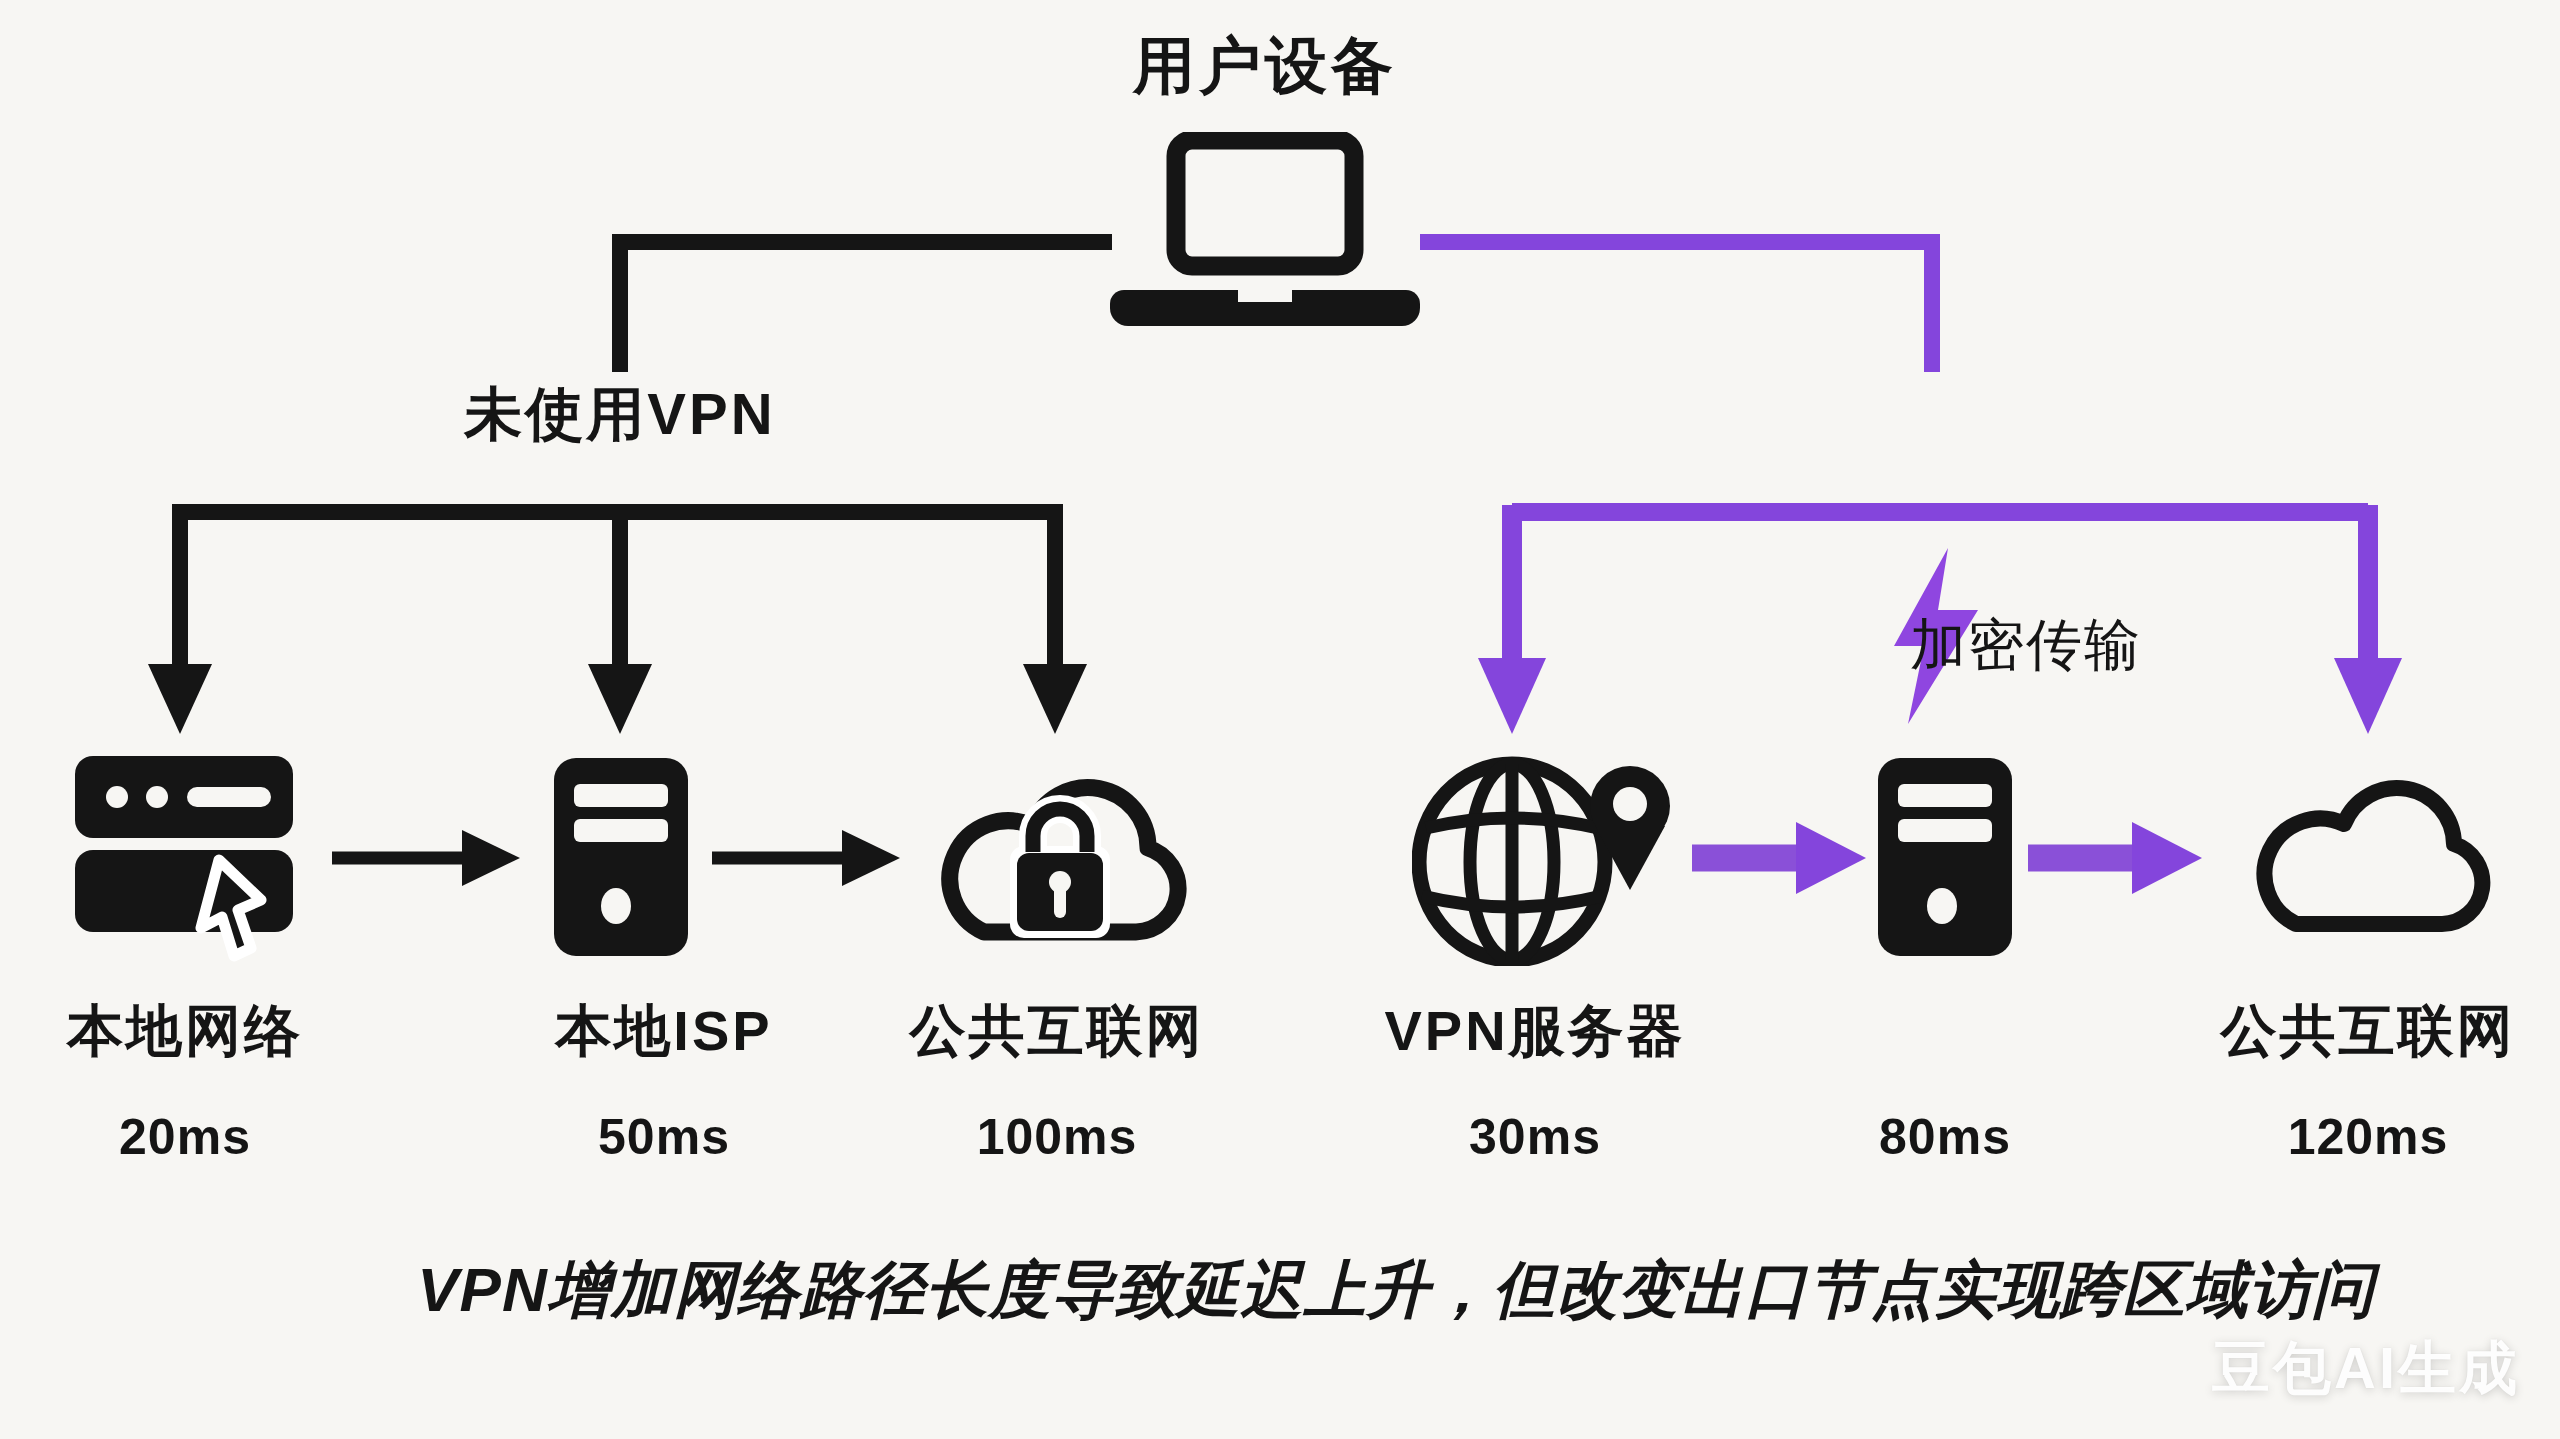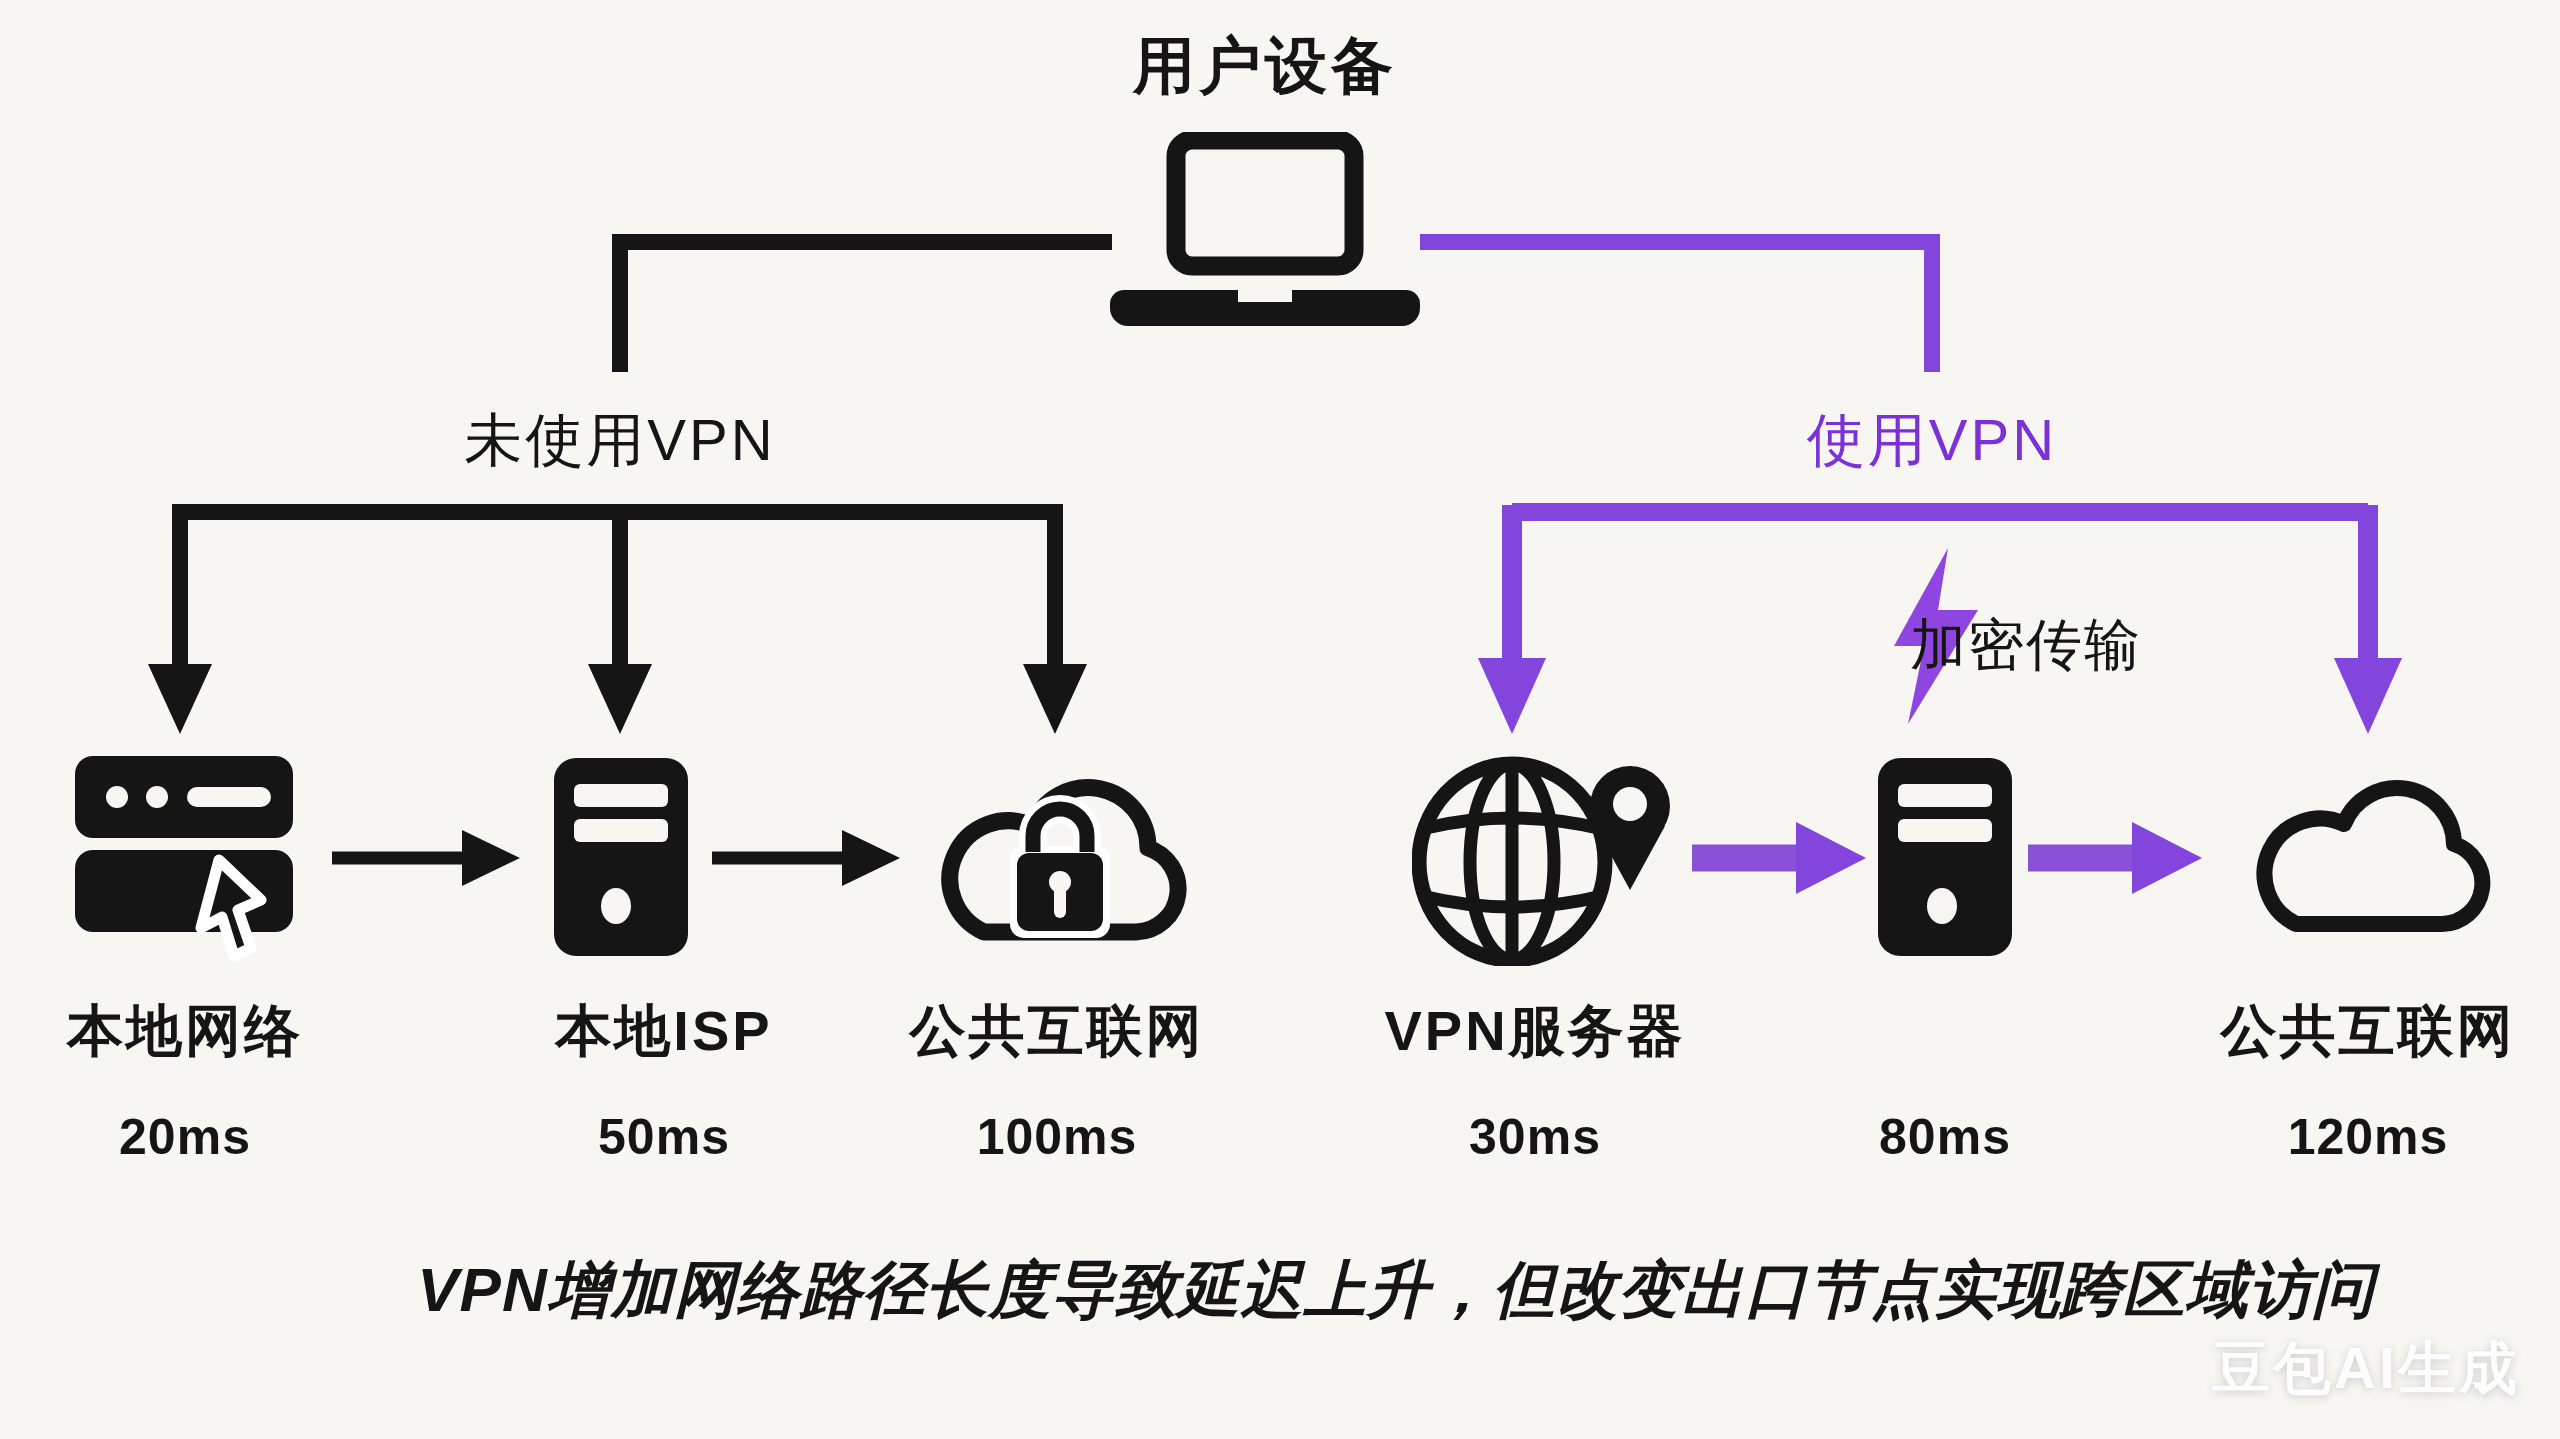--- a/index.html
+++ b/index.html
@@ -8,21 +8,21 @@
     background:#f7f6f3;
     font-family:"Liberation Sans","DejaVu Sans",sans-serif;
     color:#151515;
   }
   .canvas{position:absolute;left:0;top:0;width:2560px;height:1439px;}
 
   .abs{position:absolute;white-space:nowrap;}
   .cc{transform:translateX(-50%);}
 
   .title{top:24px;left:1265px;font-size:62px;font-weight:700;letter-spacing:4px;}
-  .branch-label{top:402px;font-size:58px;font-weight:400;letter-spacing:3px;}
+  .branch-label{top:376px;font-size:58px;font-weight:700;letter-spacing:3px;}
   .branch-no-vpn{left:620px;color:#151515;}
   .branch-vpn{left:1932px;color:#7b31d8;}
 
   .enc-label{left:1910px;top:608px;font-size:56px;font-weight:400;letter-spacing:2px;}
 
   .node-label{top:994px;font-size:56px;font-weight:700;letter-spacing:3px;}
   .node-ms{top:1108px;font-size:50px;font-weight:700;letter-spacing:1px;}
   .cx1{left:185px;} .cx2{left:620px;margin-left:44px;} .cx3{left:1057px;}
   .cx4{left:1535px;} .cx5{left:1945px;} .cx6{left:2368px;}
 
@@ -92,21 +92,20 @@
 
   <div class="abs cc title">用户设备</div>
 
   <svg class="icon" style="left:1110px;top:132px;" width="310" height="200" viewBox="0 0 310 200">
     <rect x="66" y="8" width="178" height="126" rx="16" fill="none" stroke="#151515" stroke-width="19"></rect>
     <path d="M14,156 H296 a14,14 0 0 1 14,14 v4 a18,18 0 0 1 -18,18 H18 a18,18 0 0 1 -18,-18 v-4 a14,14 0 0 1 14,-14 Z" fill="#151515" transform="translate(0,2)"></path>
     <rect x="128" y="156" width="54" height="14" fill="#f7f6f3"></rect>
   </svg>
 
   <div class="abs cc branch-label branch-no-vpn">未使用VPN</div>
-  <div class="abs cc branch-label branch-vpn">使用VPN</div>
 
   <svg class="icon" style="left:1880px;top:548px;" width="112" height="176" viewBox="0 0 112 176">
     <polygon points="68,0 14,98 44,98 28,176 98,62 58,62" fill="#8f46e0"></polygon>
   </svg>
   <div class="abs enc-label">加密传输</div>
 
   <svg class="icon" style="left:73px;top:752px;" width="226" height="212" viewBox="0 0 226 212">
     <rect x="2" y="4" width="218" height="82" rx="18" fill="#151515"></rect>
     <circle cx="44" cy="45" r="11" fill="#f7f6f3"></circle>
     <circle cx="84" cy="45" r="11" fill="#f7f6f3"></circle>

